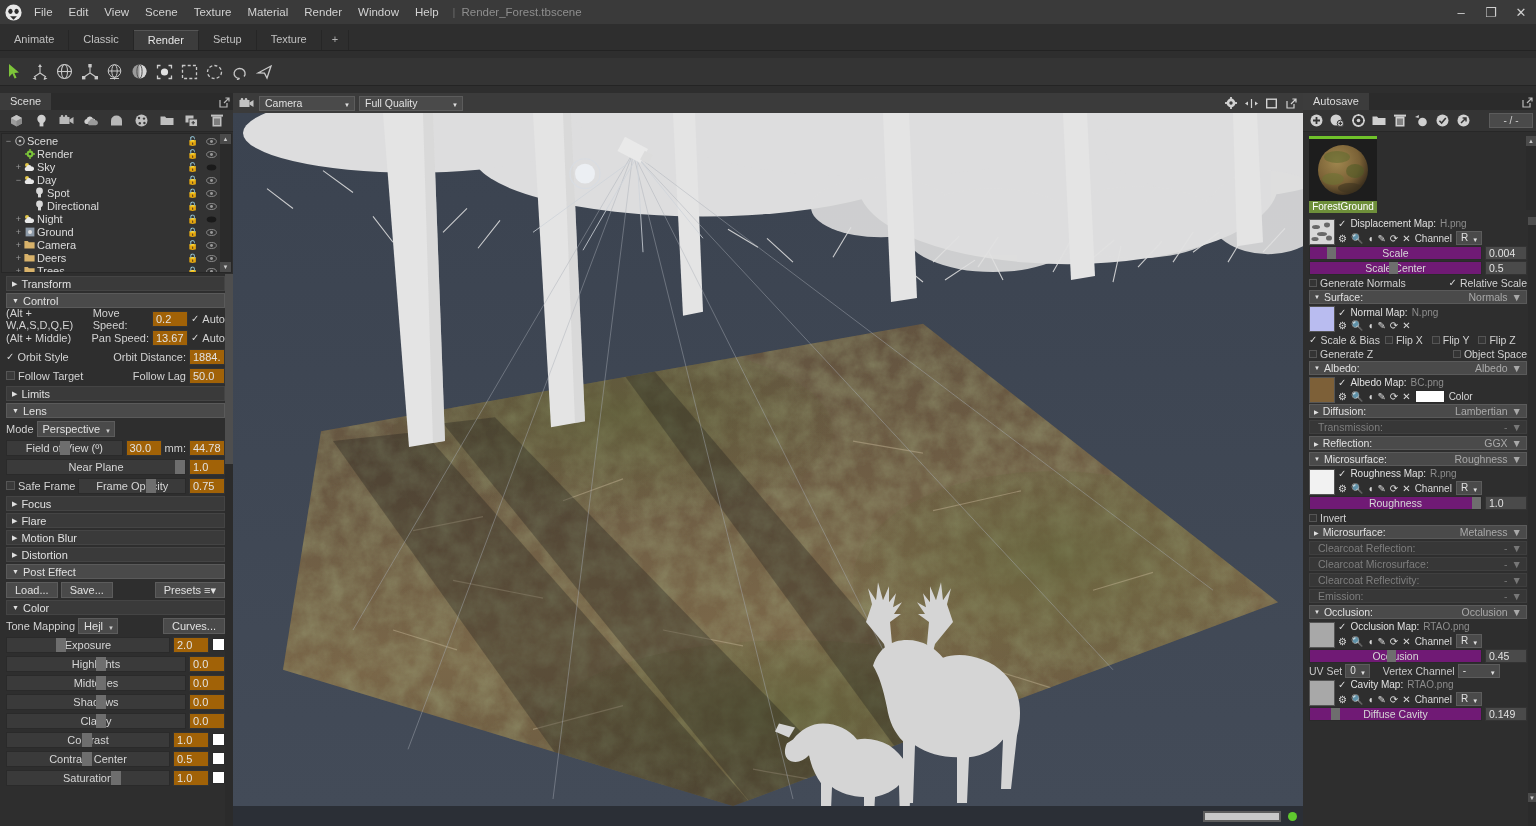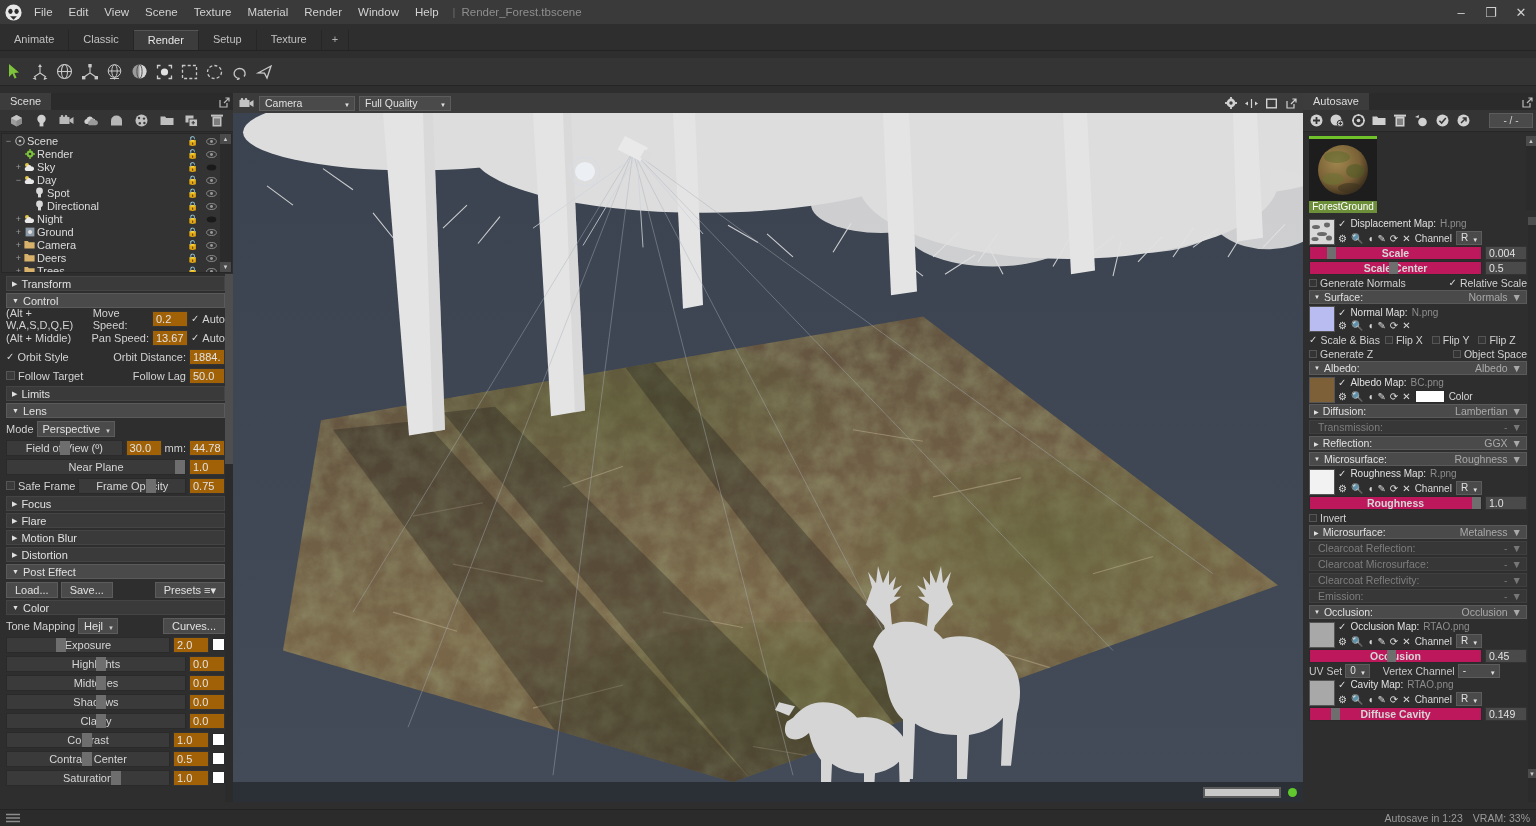--- a/index.html
+++ b/index.html
@@ -111,22 +111,22 @@
   .mhdr { height:14px; background:#4a4a4a; border:1px solid #5a5a5a; display:flex; align-items:center; padding:0 4px;
           font-size:10.5px; color:#e0e0e0; margin-bottom:2px; }
   .mhdr .ar { font-size:6px; margin-right:4px; }
   .mhdr .rt { margin-left:auto; color:#a9a9a9; }
   .mhdr.dim { background:#373737; border-color:#3f3f3f; color:#7e7e7e; }
   .mhdr.dim .rt { color:#777; }
   .maptile { width:26px; height:26px; border:1px solid #555; flex:0 0 26px; }
   .mapname { color:#8d8d8d; }
   .maplabel { color:#e0e0e0; }
   .icrow { display:flex; align-items:center; gap:4px; color:#dadada; font-size:10px; }
-  .mslider { background:#be185d; border:1px solid #2a2a2a; height:14px; position:relative; display:flex;
-             align-items:center; justify-content:center; color:#d6d6d6; font-size:10.5px; flex:1 1 auto;font-weight:bold; }
+  .mslider { background:#701a75; border:1px solid #2a2a2a; height:14px; position:relative; display:flex;
+             align-items:center; justify-content:center; color:#d6d6d6; font-size:10.5px; flex:1 1 auto; }
   .mslider .knob { position:absolute; top:0; bottom:0; width:9px; background:#6e6e6e; }
   .mnum { background:#4a4a4a; border:1px solid #333; height:14px; line-height:13px; padding-left:3px; color:#e2e2e2;
           font-size:10.5px; width:42px; flex:0 0 42px; }
   .mdd { background:#4a4a4a; border:1px solid #5c5c5c; height:14px; line-height:12px; padding:0 13px 0 4px; color:#e0e0e0;
          font-size:10px; position:relative; }
   .mdd:after { content:"▼"; position:absolute; right:3px; top:2px; font-size:6px; }
   .mchk { display:flex; align-items:center; gap:3px; color:#d2d2d2; }
   .mchk .bx { width:8px; height:8px; background:#343434; border:1px solid #555; }
   .mswatch { width:30px; height:13px; background:#fff; border:1px solid #2a2a2a; }
   .mscroll { position:absolute; right:0; top:0; width:8px; height:100%; background:#2b2b2b; }
@@ -755,21 +755,21 @@
       <div class="vptoolbar">
         <div style="width:18px;display:flex;align-items:center;justify-content:center">
           <svg width="15" height="11" viewBox="0 0 15 11">
               <rect x="0.5" y="2" width="10" height="7" fill="#c3c3c3"></rect>
             <path d="M10.5 4.5 L14.5 2 V9 L10.5 6.5 Z" fill="#c3c3c3"></path>
             <circle cx="3" cy="1.4" r="1.3" fill="#c3c3c3"></circle>
               <circle cx="7" cy="1.4" r="1.3" fill="#c3c3c3"></circle>
             </svg>
         </div>
         <div class="vpdd" style="width:96px">Camera</div>
-        <div class="vpdd" style="width:92px">Full Quality</div>
+        <div class="vpdd" style="width:104px">Full Quality</div>
         <div class="spacer"></div>
         <div style="width:16px;display:flex;align-items:center;justify-content:center">
           <svg width="12" height="12" viewBox="0 0 12 12">
               <circle cx="6" cy="6" r="4.4" fill="#d2d2d2"></circle>
             <circle cx="6" cy="6" r="1.7" fill="#3b3b3b"></circle>
             <g fill="#d2d2d2">
                 <rect x="5.1" y="0" width="1.8" height="2.4"></rect>
                 <rect x="5.1" y="9.6" width="1.8" height="2.4"></rect>
             <rect x="0" y="5.1" width="2.4" height="1.8"></rect>
                 <rect x="9.6" y="5.1" width="2.4" height="1.8"></rect>
@@ -1324,26 +1324,13 @@
           <div class="mslider">
             <span class="knob" style="left:12%"></span>
             <span>Diffuse Cavity</span>
           </div>
           <div class="mnum">0.149</div>
         </div>
       </div>
     </div>
   </div>
 
-  <div class="statusbar">
-    <div class="stat-left">
-      <svg width="14" height="10" viewBox="0 0 14 10">
-          <g stroke="#8d8d8d" stroke-width="1.4">
-            <path d="M0 1.5 H14 M0 5 H14 M0 8.5 H14"></path>
-          </g>
-        </svg>
-    </div>
-    <div class="stat-right">
-      <span>Autosave in 1:23</span>
-      <span>VRAM: 33%</span>
-    </div>
-  </div>
 </div>
 
 </body></html>

